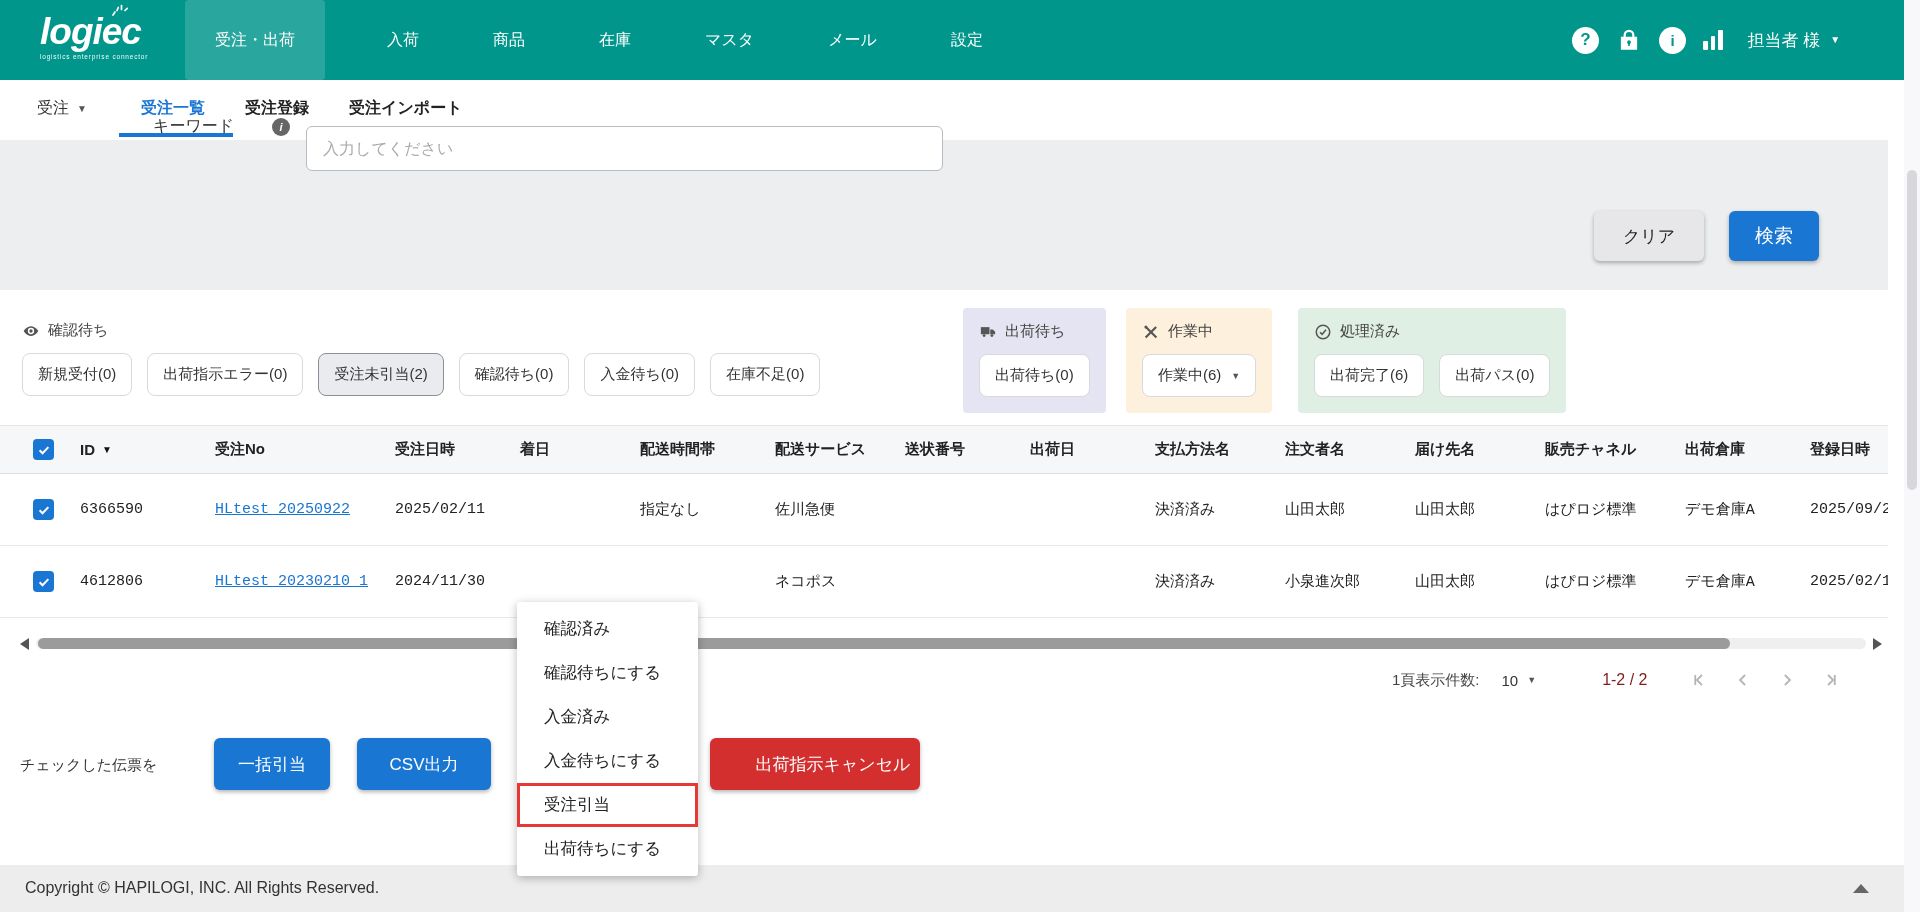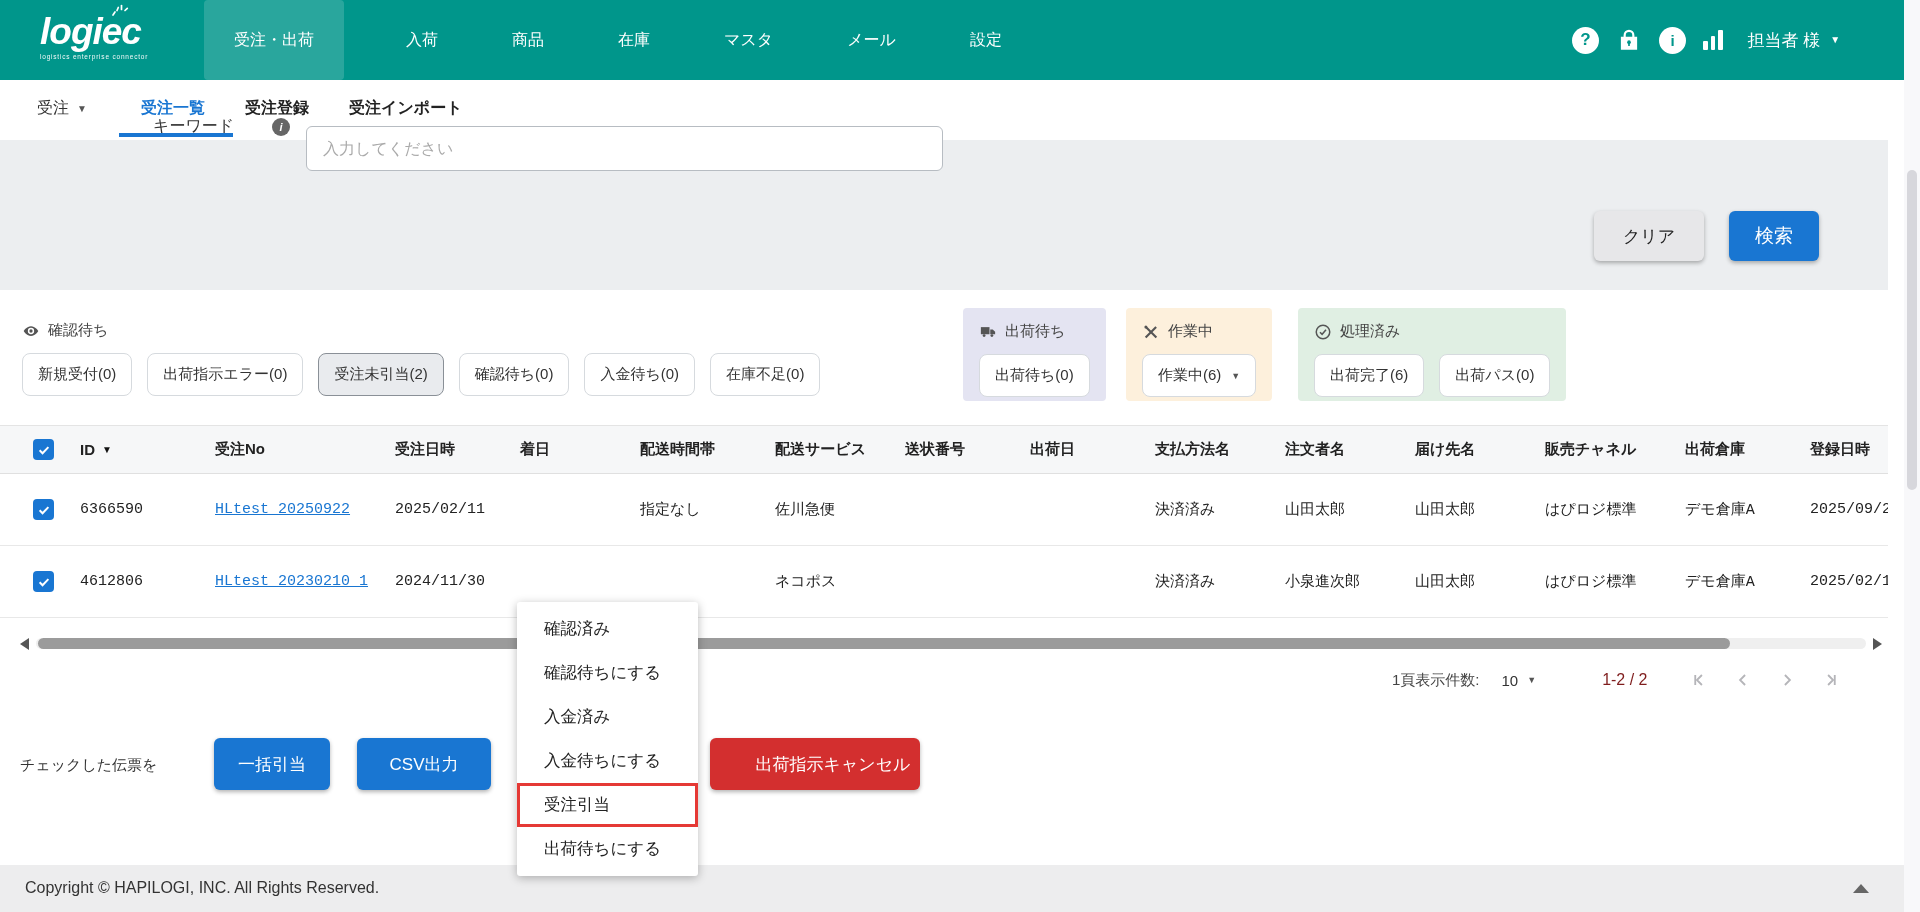--- a/index.html
+++ b/index.html
@@ -8,21 +8,21 @@
   .abs { position:absolute; }
 
   
   .navbar { position:absolute; left:0; top:0; width:1920px; height:80px; background:#00968b; }
   .logo-block { position:absolute; left:40px; top:13px; color:#fff; cursor:pointer; }
   .logo-text { font-size:37px; font-weight:bold; font-style:italic; letter-spacing:-1px; line-height:38px; }
   .logo-tagline { font-size:6.5px; letter-spacing:.8px; opacity:.95; margin-top:2px; }
   .logo-spark { position:absolute; left:70px; top:-9px; }
   .nav-items { position:absolute; left:185px; top:0; height:80px; display:flex; align-items:center; }
   .nav-item { height:80px; display:flex; align-items:center; padding:0 37px; color:#fff; font-size:16px; cursor:pointer; }
-  .nav-item.active { background:rgba(255,255,255,.16); border-radius:4px; padding:0 30px; margin-right:25px;margin-left:19px; }
+  .nav-item.active { background:rgba(255,255,255,.16); border-radius:4px; padding:0 30px; margin-right:25px; }
   .nav-right { position:absolute; left:1572px; top:0; height:80px; display:flex; align-items:center; gap:17px; }
   .circle-icon { width:27px; height:27px; border-radius:50%; background:#fff; color:#00968b;
     display:flex; align-items:center; justify-content:center; font-weight:bold; font-size:17px; cursor:pointer; }
   .bag-icon, .stats-icon { cursor:pointer; display:flex; align-items:flex-end; }
   .stats-icon { gap:3px; height:20px; }
   .stats-icon i { display:block; background:#fff; width:4.5px; border-radius:1px; }
   .stats-icon i:nth-child(1){height:9px;} .stats-icon i:nth-child(2){height:14px;} .stats-icon i:nth-child(3){height:20px;}
   .user-menu { display:flex; align-items:center; gap:10px; color:#fff; font-size:17px; margin-left:8px; cursor:pointer; }
   .caret-down { font-size:10px; line-height:10px; }
 
@@ -50,21 +50,21 @@
     cursor:pointer; font-family:"Liberation Sans","DejaVu Sans",sans-serif; }
   .btn-clear { left:1594px; top:211px; width:110px; height:50px; background:#e7e7e9; color:#222;
     font-size:17px; box-shadow:0 2px 4px rgba(0,0,0,.3); }
   .btn-search { left:1729px; top:211px; width:90px; height:50px; background:#1976d2; color:#fff;
     font-size:19px; box-shadow:0 2px 4px rgba(0,0,0,.3); }
   .btn-blue { background:#1976d2; color:#fff; font-size:17px; box-shadow:0 2px 4px rgba(0,0,0,.3); }
   .btn-red  { background:#d32f2f; color:#fff; font-size:17px; box-shadow:0 2px 4px rgba(0,0,0,.3); }
 
   
   .fsection { position:absolute; }
-  .fsection-box { border-radius:4px; padding:14px 16px 4px 16px; }
+  .fsection-box { border-radius:4px; padding:14px 16px 16px 16px; }
   .fsection-title { display:flex; align-items:center; gap:8px; font-size:15px; color:#444; }
   .fsection-buttons { display:flex; gap:15px; margin-top:13px; }
   .fbtn { background:#fff; border:1px solid #d6dade; border-radius:8px; padding:11px 15px;
     font-size:15px; color:#333; cursor:pointer; display:flex; align-items:center; gap:10px; white-space:nowrap;
     font-family:"Liberation Sans","DejaVu Sans",sans-serif; }
   .fbtn.selected { background:#e9ebee; border-color:#8a9097; }
   .sec-lavender { background:#e4e4f2; }
   .sec-orange { background:#fdf0dc; }
   .sec-green { background:#e0efe3; }
 

